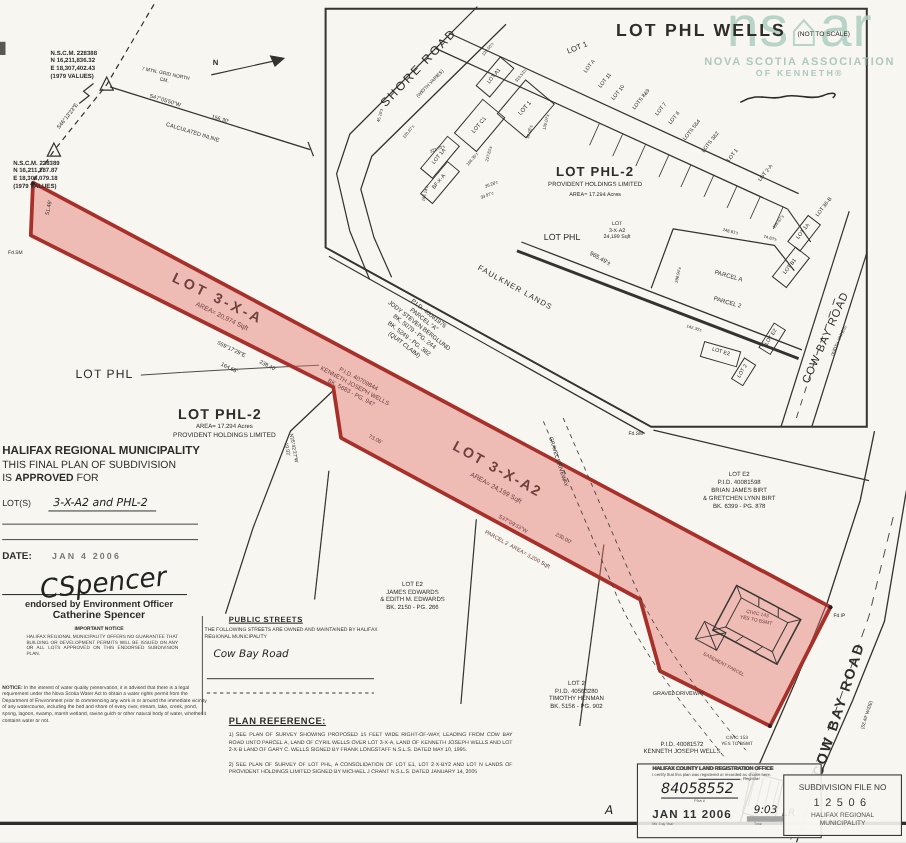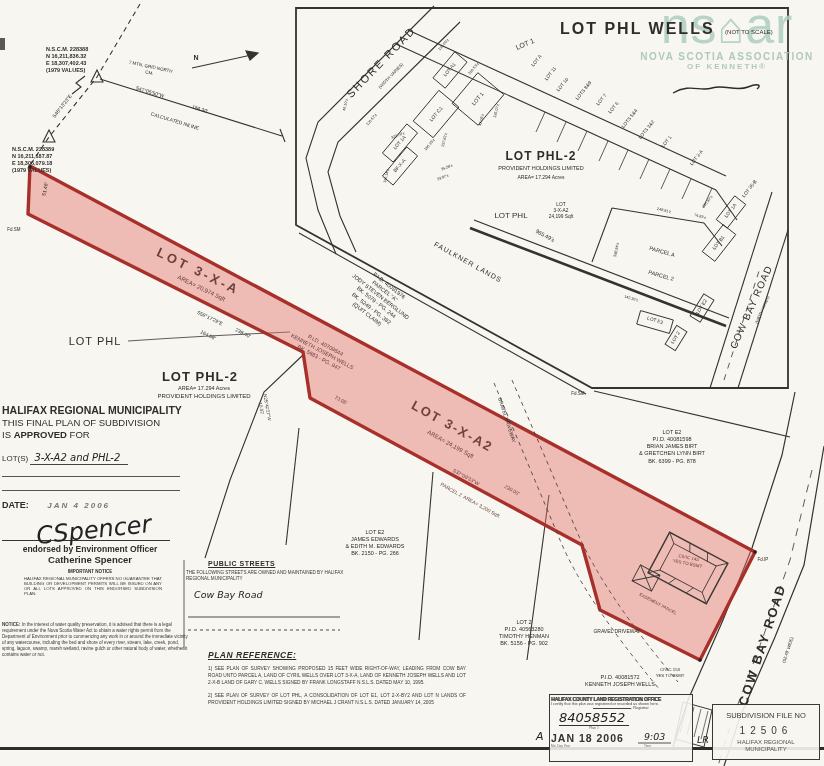--- a/index.html
+++ b/index.html
@@ -11,22 +11,22 @@
   .lbl{position:absolute;white-space:pre;text-align:center;line-height:1.3;color:#2e2d2a;}
   .lbl.b{font-weight:bold;}
   .lbl.c-p{color:#6e413d;}
   .wm{position:absolute;z-index:3;right:2px;top:2px;width:190px;text-align:center;opacity:.85;}
   .wm .big{font-size:52px;font-weight:normal;color:#aecdc1;line-height:.9;letter-spacing:1px;}
   .wm .roof{font-size:44px;color:#aecdc1;}
   .wm .l1{font-size:10px;letter-spacing:1.5px;color:#a3c2b6;font-weight:bold;margin-top:2px;}
   .wm .l2{font-size:8px;letter-spacing:2px;color:#a3c2b6;font-weight:bold;}
   .over{z-index:6;pointer-events:none;}
   .blk{position:absolute;z-index:4;}
-  .hw{font-style:italic;font-family:"DejaVu Sans",sans-serif;color:#222;}
-  .stamp{color:#777;font-weight:bold;letter-spacing:2px;font-style:italic;}
+  .hw{font-style:italic;font-family:"DejaVu Sans",sans-serif;color:#222;margin-left:14px;}
+  .stamp{color:#777;font-weight:bold;letter-spacing:2px;}
   
   .inset-title{left:560px;top:20px;white-space:nowrap;}
   .inset-title .t{font-weight:bold;font-size:16px;letter-spacing:2px;}
   .inset-title .s{font-size:6px;margin-left:6px;}
   
   .approval{left:2px;top:404px;width:188px;}
   .approval .h1{font-weight:bold;font-size:10.5px;}
   .approval .h2{font-size:9.5px;margin-top:1px;}
   .approval .lots{margin-top:12px;font-size:8px;}
   .approval .lots .hw{font-size:10px;border-bottom:1px solid #444;padding:0 8px 1px 4px;}
@@ -45,33 +45,33 @@
   .central{left:2px;top:676px;width:186px;}
   .central .t{font-weight:bold;font-size:9.5px;letter-spacing:1px;margin-left:26px;}
   .central .row{font-size:7.5px;margin-top:7px;}
   .central .row .hw{font-size:8.5px;border-bottom:1px solid #444;padding:0 10px 0 4px;}
   .central .body{font-size:7.5px;margin-top:2px;line-height:1.45;}
   .pub{left:186px;top:560px;width:158px;}
   .pub .t{font-weight:bold;font-size:7px;letter-spacing:.5px;margin-left:22px;text-decoration:underline;}
   .pub .body{font-size:4.6px;margin-top:3px;line-height:1.4;color:#3a3936;}
   .pub .hw{font-size:9.5px;margin:6px 0 0 8px;display:block;}
   .planref{left:208px;top:650px;width:258px;}
-  .planref .t{font-weight:bold;font-size:8.5px;text-decoration:underline;letter-spacing:.5px;font-style:italic;}
+  .planref .t{font-weight:bold;font-size:8.5px;text-decoration:underline;letter-spacing:.5px;}
   .planref p{font-size:4.8px;margin:6px 0 0 0;line-height:1.45;text-align:justify;color:#3a3936;}
   
-  .reg{left:549px;top:694px;width:140px;height:64px;border:1.6px solid #3a3835;background:rgba(247,246,241,.88);padding:1px 1px;}
+  .reg{left:579px;top:694px;width:140px;height:64px;border:1.6px solid #3a3835;background:rgba(247,246,241,.88);padding:1px 13px;}
   .reg .off{font-size:5px;font-weight:bold;color:#4a4a46;letter-spacing:-.2px;text-shadow:.6px 0 #4a4a46;white-space:nowrap;}
   .reg .cert{font-size:3.8px;color:#444;}
   .reg .regr{font-size:3.8px;text-align:center;color:#444;}
   .reg .regr .bl{display:inline-block;width:38px;border-bottom:.8px solid #444;}
   .reg .num{font-size:13px;text-align:left;margin-left:8px;border-bottom:1px solid #333;width:70px;}
   .reg .numl{font-size:3.4px;text-align:center;width:70px;margin-left:8px;color:#555;}
   .reg .rowd{display:flex;align-items:flex-end;margin-top:1px;}
   .reg .dstamp{font-weight:bold;font-size:10.5px;color:#333;letter-spacing:1px;}
-  .reg .time{font-size:9.5px;border-bottom:2px solid #a3a3a3;margin-left:14px;padding:0 6px;}
+  .reg .time{font-size:9.5px;border-bottom:5px solid #a3a3a3;margin-left:14px;padding:0 6px;}
   .reg .cap{font-size:3.2px;color:#666;}
   .mlft{left:536px;top:730px;font-size:11px;}
   .mrgt{left:697px;top:734px;font-size:9.5px;}
   
   .sub{left:712px;top:704px;width:106px;height:54px;border:1.6px solid #3a3835;background:rgba(247,246,241,.9);text-align:center;}
   .sub .t{font-size:7.5px;margin-top:6px;color:#3a3936;}
   .sub .n{font-size:10px;letter-spacing:5px;margin-top:5px;color:#3a3936;}
   .sub .f{font-size:6px;color:#56544f;margin-top:3px;line-height:1.1;}
 </style>
 </head>
@@ -360,21 +360,21 @@
   </div>
 
   <div class="blk reg">
     <div class="off">HALIFAX COUNTY LAND REGISTRATION OFFICE</div>
     <div class="cert">I certify that this plan was registered or recorded as shown here.</div>
     <div class="regr"><span class="bl"></span><span>, Registrar</span></div>
     <div class="num hw">84058552</div>
     <div class="numl">Plan #</div>
     <div class="rowd">
       <div>
-        <div class="dstamp">JAN 18 2006</div>
+        <div class="dstamp">JAN 11 2006</div>
         <div class="cap">Mo.  Day  Year</div>
       </div>
       <div>
         <div class="time hw">9:03</div>
         <div class="cap" style="text-align:center">Time</div>
       </div>
     </div>
   </div>
   <div class="blk hw mlft">A</div>
   <div class="blk hw mrgt">LR</div>

